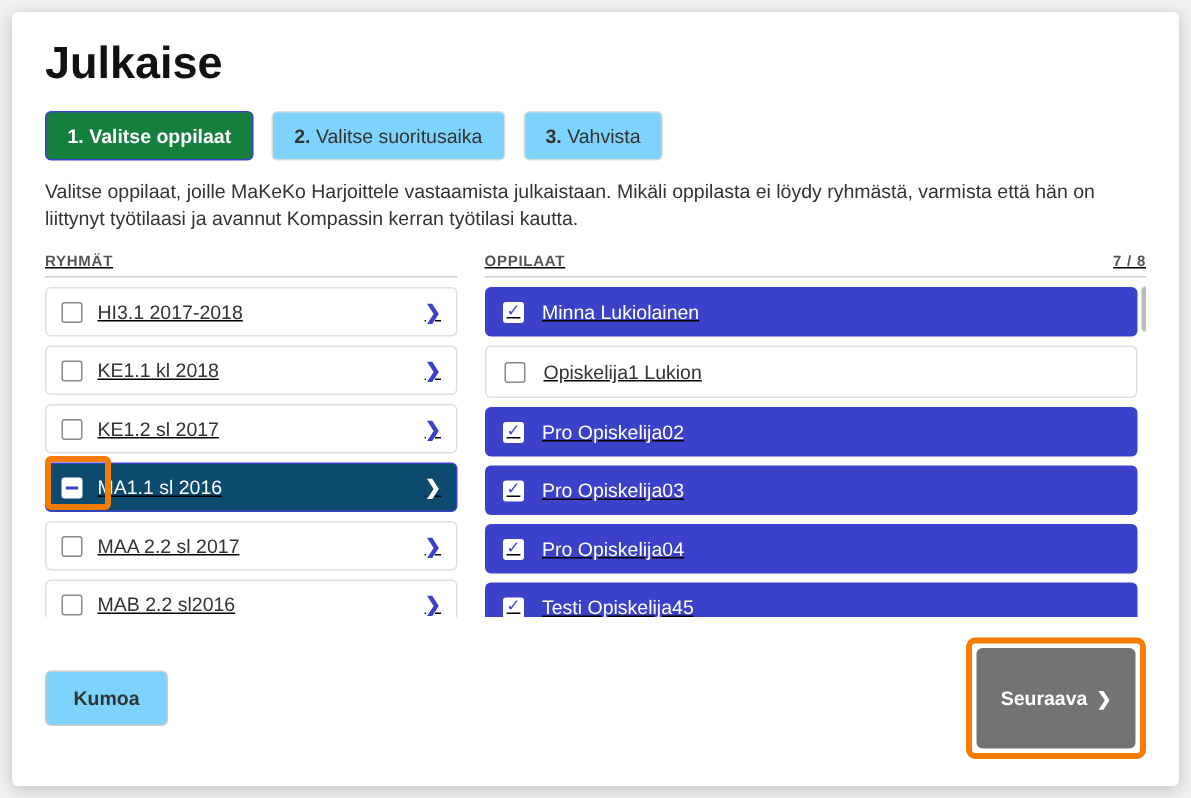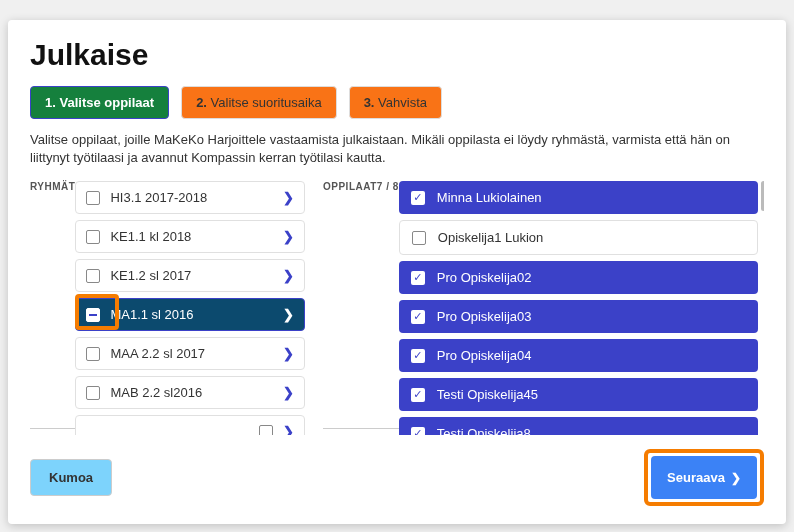--- a/index.html
+++ b/index.html
@@ -16,40 +16,39 @@
     top: 8px;
     left: 8px;
     right: 8px;
     bottom: 8px;
     background: #fff;
     border-radius: 4px;
     box-shadow: 0 2px 10px rgba(0,0,0,0.2);
     padding: 18px 22px;
     display: flex;
     flex-direction: column;
-    margin-top: 12px;
   }
   .title {
     font-size: 30px;
     font-weight: 700;
     color: #111;
     margin-bottom: 14px;
   }
   .steps {
     display: flex;
     gap: 12px;
     margin-bottom: 12px;
   }
   .step {
     padding: 8px 14px;
     border: 1px solid #ddd;
     border-radius: 4px;
     font-size: 13px;
     color: #333;
-    background: #f97316;
+    background: #7dd3fc;
     cursor: pointer;
   }
   .step.active {
     background: #15803d;
     color: #fff;
     border-color: #3b41c8;
     font-weight: 600;
   }
   .step .num { font-weight: 700; }
   .instructions {
@@ -59,22 +58,23 @@
     margin-bottom: 14px;
   }
   .columns {
     display: flex;
     gap: 18px;
     flex: 1;
     min-height: 0;
   }
   .col {
     display: flex;
-    flex-direction: row;
+    flex-direction: column;
     min-height: 0;
+    text-decoration: underline;
   }
   .col-groups { flex: 0 0 275px; }
   .col-students { flex: 1; }
   .col-header {
     display: flex;
     justify-content: space-between;
     font-size: 10px;
     font-weight: 700;
     color: #555;
     text-transform: uppercase;
@@ -207,22 +207,22 @@
     font-weight: 600;
     color: #333;
     cursor: pointer;
   }
   .btn-next-wrap {
     border: 4px solid #f57c00;
     border-radius: 6px;
     padding: 3px;
   }
   .btn-next {
-    padding: 14px 16px;
-    background: #3b82f6;
+    padding: 26px 16px;
+    background: #737373;
     color: #fff;
     border: none;
     border-radius: 4px;
     font-size: 13px;
     font-weight: 600;
     cursor: pointer;
     display: flex;
     align-items: center;
     gap: 6px;
   }

